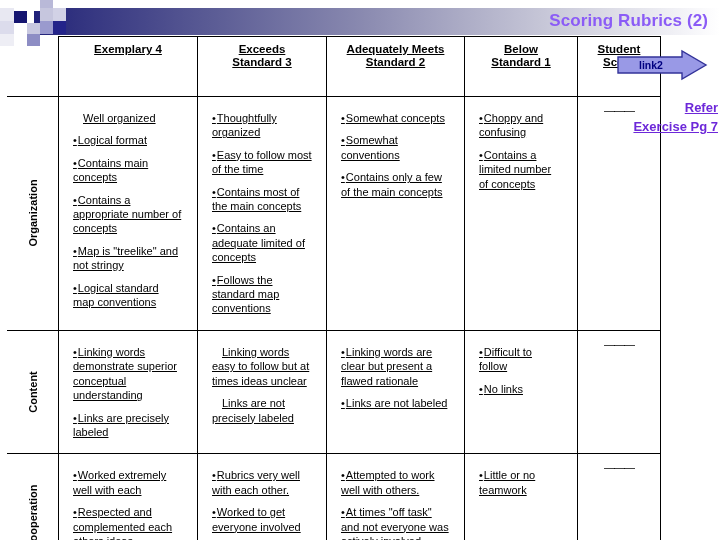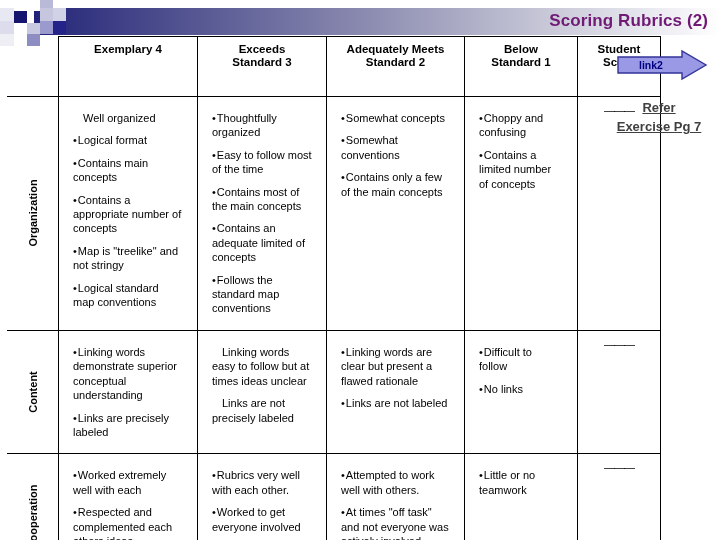--- a/index.html
+++ b/index.html
@@ -34,39 +34,40 @@
   }
   .deco {
     position: absolute;
   }
   .title {
     position: absolute;
     right: 12px;
     top: 7px;
     font-size: 17px;
     font-weight: bold;
-    color: #701a75;
+    color: #8b5cf6;
     letter-spacing: 0.1px;
     line-height: 27px;
     white-space: nowrap;
   }
 
   
   #rubric-table {
     position: absolute;
     left: 7px;
     top: 36px;
     border-collapse: collapse;
     table-layout: fixed;
   }
   #rubric-table td, #rubric-table th {
     border: 1.6px solid #000000;
     vertical-align: top;
     padding: 6px;
     background: #ffffff;
+    text-decoration: underline;
   }
   .rowlabel-cell {
     width: 39px;
     border-left: none !important;
     position: relative;
   }
   .rowlabel {
     position: absolute;
     left: 50%;
     top: 50%;
@@ -157,24 +158,24 @@
     font-weight: bold;
     color: #000080;
     pointer-events: none;
     text-align: center;
   }
   #refer-link {
     position: absolute;
     left: 600px;
     top: 98px;
     width: 118px;
-    text-align: center;
+    text-align: right;
     font-size: 13px;
     font-weight: bold;
-    color: #404040;
+    color: #6d28d9;
     line-height: 19px;
   }
   #refer-link span {
     text-decoration: underline;
     cursor: pointer;
   }
 </style>
 </head>
 <body>
 

